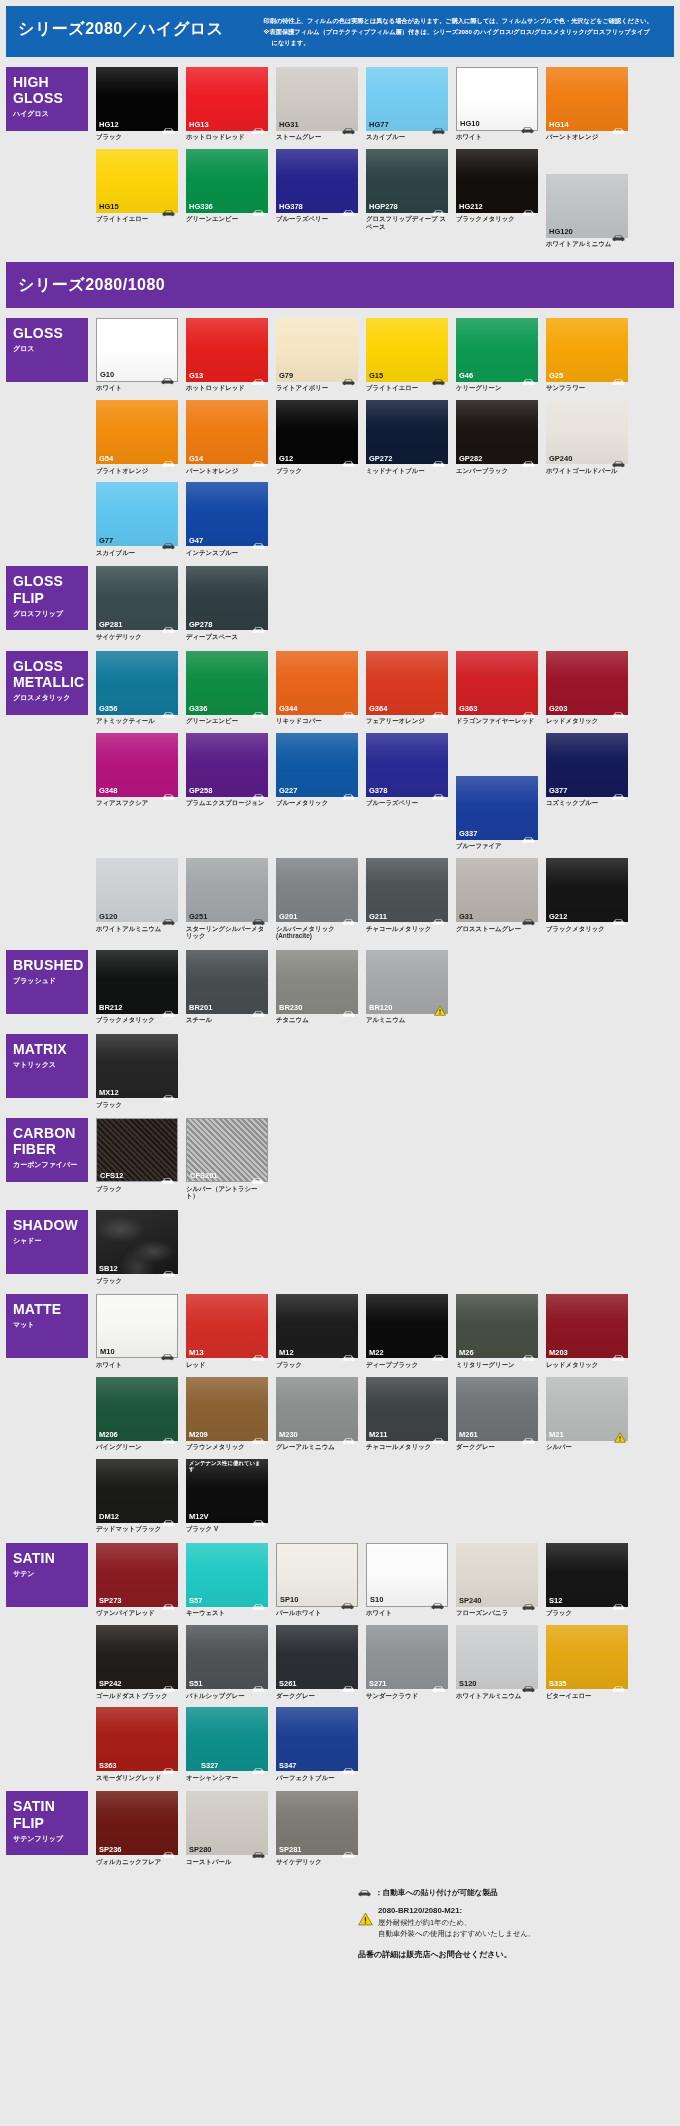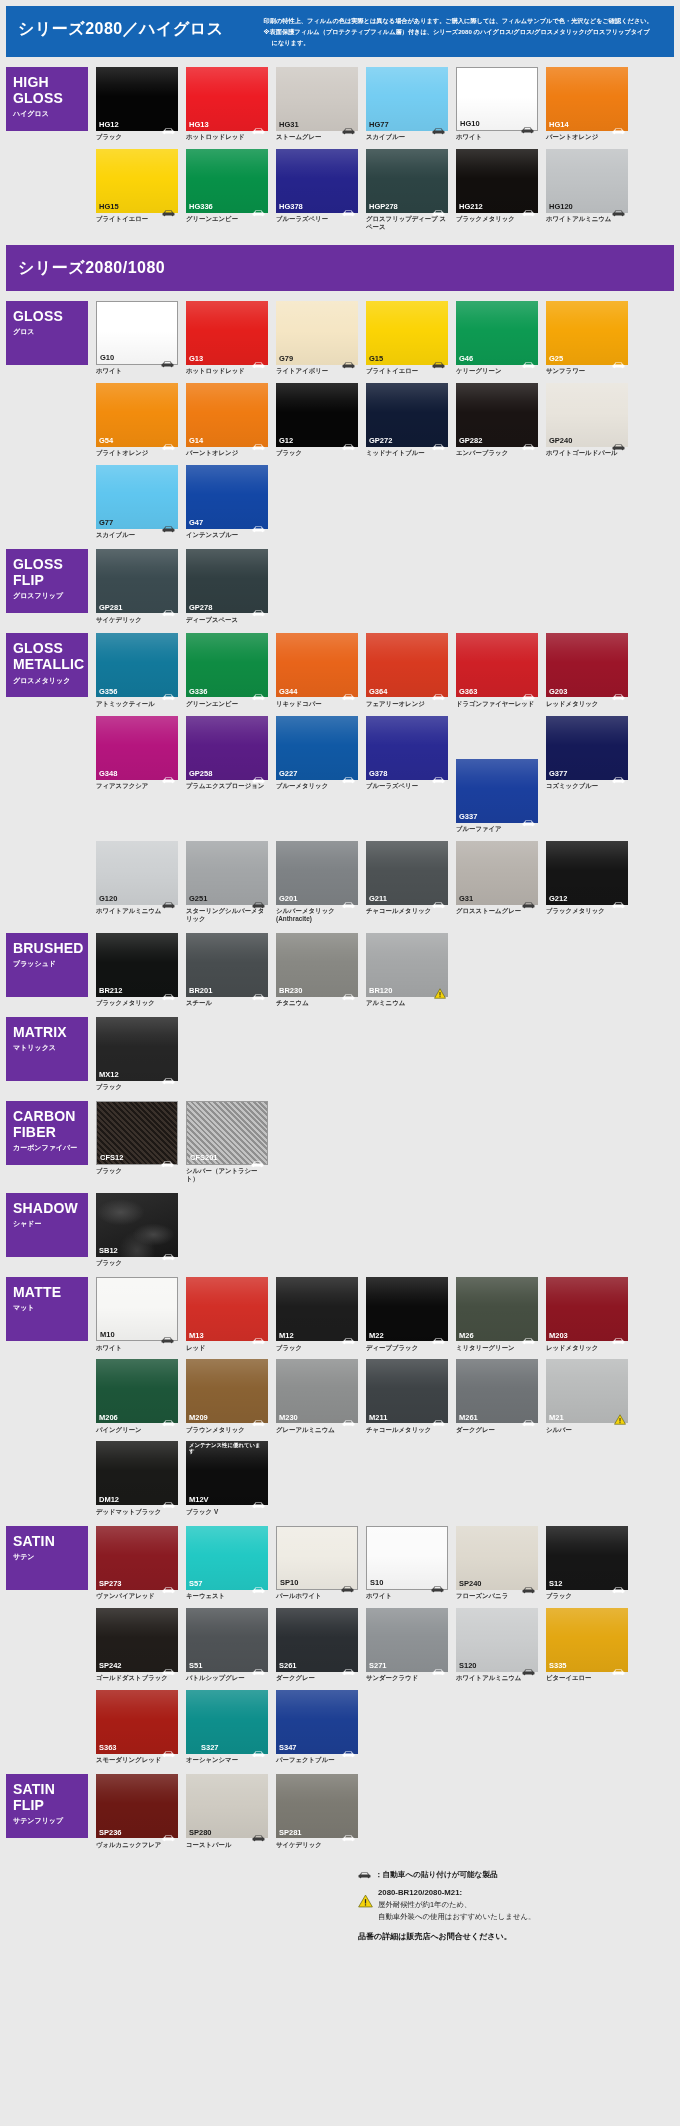--- a/index.html
+++ b/index.html
@@ -235,21 +235,21 @@
             <div class="swatch">
               <div class="chip" style="background: linear-gradient(rgba(255, 255, 255, 0.16) 0%, rgba(255, 255, 255, 0.05) 28%, rgba(255, 255, 255, 0) 46%, rgba(0, 0, 0, 0.05) 100%), rgb(18, 15, 13);">
                 <div class="code" style="color: rgb(255, 255, 255);">HG212</div>
                 <span class="car"><svg viewBox="0 0 26 16" width="13" height="8" xmlns="http://www.w3.org/2000/svg">
                     <path fill="#ffffff" d="M1 9.5c0-1 .6-1.7 1.6-2l1.7-.4 1.9-3.4C6.6 2.9 7.5 2.4 8.5 2.4h9c1 0 1.9.5 2.3 1.3l1.9 3.4 1.7.4c1 .3 1.6 1 1.6 2v2.6c0 .5-.4.9-.9.9h-1.4c0 .9-.8 1.6-1.7 1.6s-1.7-.7-1.7-1.6H6.7c0 .9-.8 1.6-1.7 1.6s-1.7-.7-1.7-1.6H1.9c-.5 0-.9-.4-.9-.9V9.5zM7.6 4.2L6.2 7h13.6l-1.4-2.8c-.2-.4-.6-.6-1-.6H8.6c-.4 0-.8.2-1 .6z"></path>
                   </svg></span>
               </div>
               <div class="sw-name">ブラックメタリック</div>
             </div>
             <div class="swatch">
-              <div class="chip" style="background: linear-gradient(rgba(255, 255, 255, 0.16) 0%, rgba(255, 255, 255, 0.05) 28%, rgba(255, 255, 255, 0) 46%, rgba(0, 0, 0, 0.05) 100%), rgb(192, 195, 197);">
+              <div class="chip" style="background: linear-gradient(rgba(255, 255, 255, 0.16) 0%, rgba(255, 255, 255, 0.05) 28%, rgba(255, 255, 255, 0) 46%, rgba(0, 0, 0, 0.05) 100%), rgb(192, 195, 197); margin-top: 25px;">
                 <div class="code" style="color: rgb(26, 26, 26);">HG120</div>
                 <span class="car"><svg viewBox="0 0 26 16" width="13" height="8" xmlns="http://www.w3.org/2000/svg">
                     <path fill="#3c3c3c" d="M1 9.5c0-1 .6-1.7 1.6-2l1.7-.4 1.9-3.4C6.6 2.9 7.5 2.4 8.5 2.4h9c1 0 1.9.5 2.3 1.3l1.9 3.4 1.7.4c1 .3 1.6 1 1.6 2v2.6c0 .5-.4.9-.9.9h-1.4c0 .9-.8 1.6-1.7 1.6s-1.7-.7-1.7-1.6H6.7c0 .9-.8 1.6-1.7 1.6s-1.7-.7-1.7-1.6H1.9c-.5 0-.9-.4-.9-.9V9.5zM7.6 4.2L6.2 7h13.6l-1.4-2.8c-.2-.4-.6-.6-1-.6H8.6c-.4 0-.8.2-1 .6z"></path>
                   </svg></span>
               </div>
               <div class="sw-name two">ホワイトアルミニウム</div>
             </div>
           </div>
         </div>
       </div>

